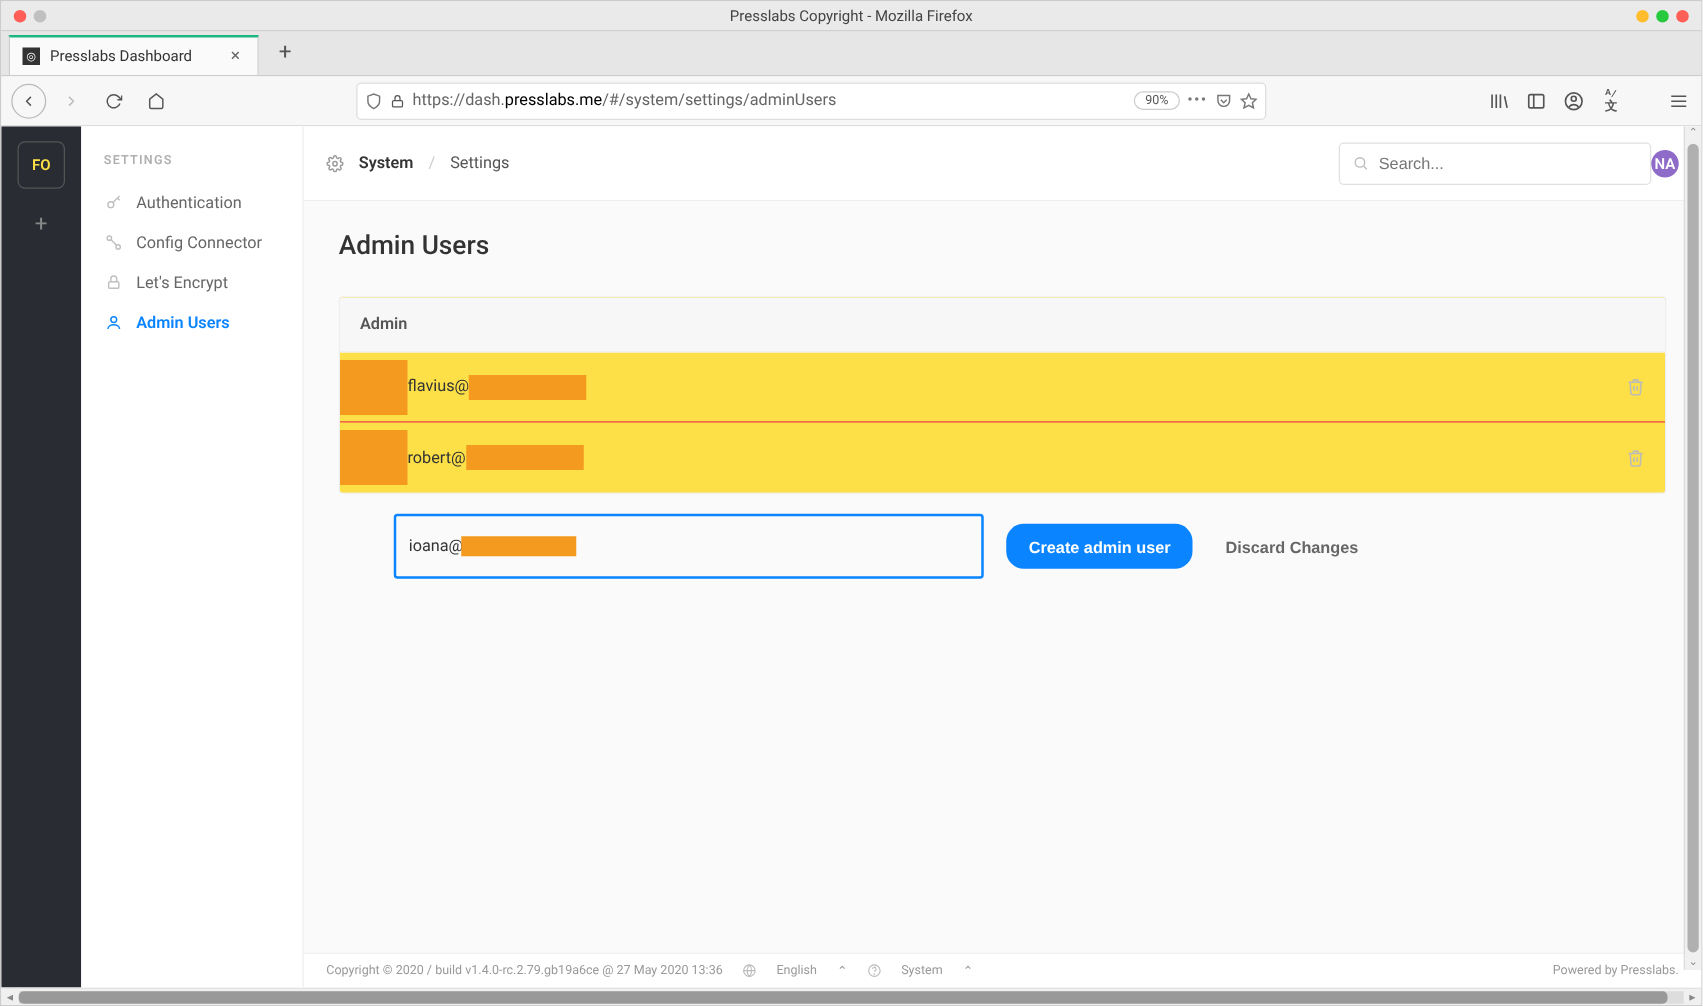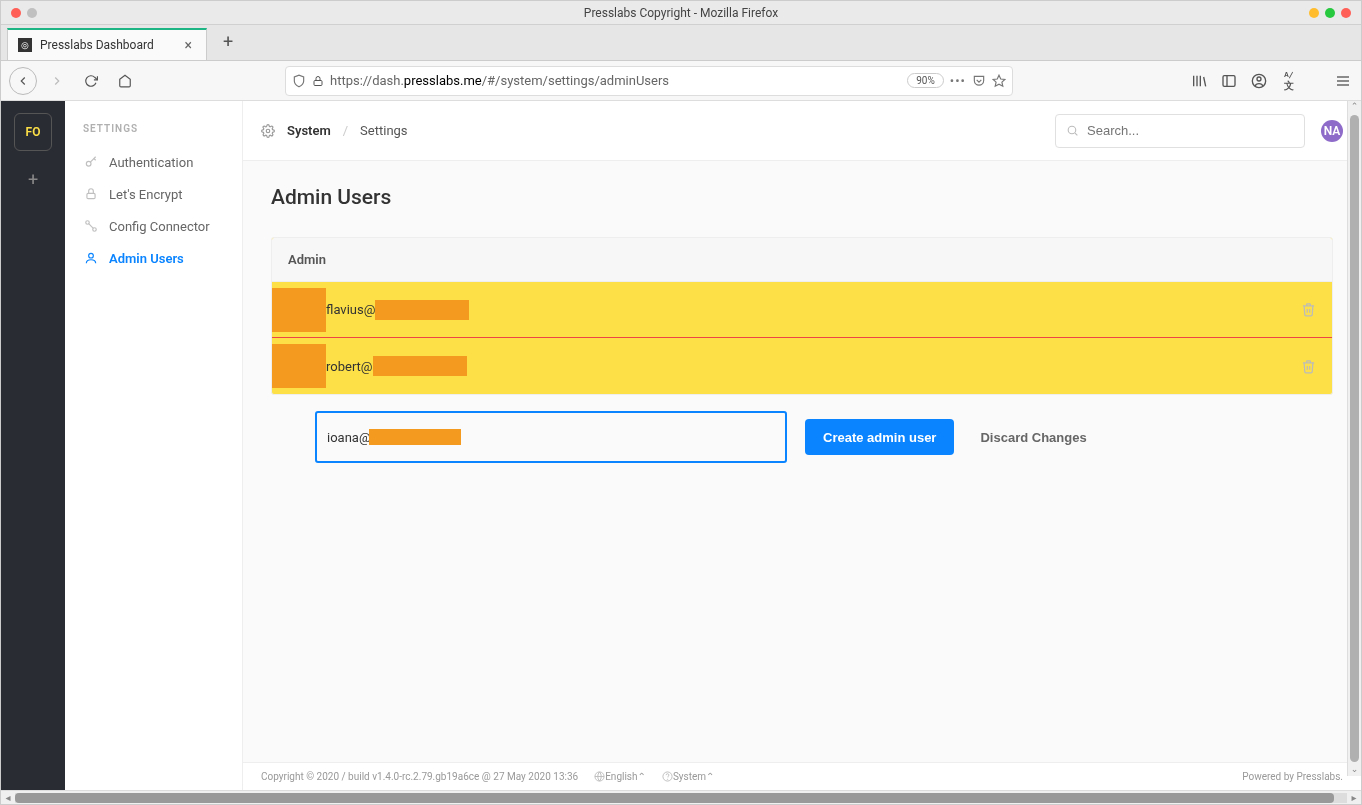--- a/index.html
+++ b/index.html
@@ -51,47 +51,47 @@
 .sidebar-item.active { color: #0a84ff; font-weight: 600; }
 .sidebar-item .s-icon { width: 16px; height: 16px; display: flex; align-items: center; justify-content: center; color: #c0c0c0; }
 .sidebar-item.active .s-icon { color: #0a84ff; }
 
 .main { flex: 1; display: flex; flex-direction: column; overflow: hidden; }
 .topbar { height: 60px; display: flex; align-items: center; padding: 0 18px; border-bottom: 1px solid #eee; }
 .breadcrumb { display: flex; align-items: center; gap: 12px; color: #555; font-size: 13px; }
 .breadcrumb .gear { color: #999; }
 .breadcrumb .sep { color: #ccc; }
 .breadcrumb .crumb-primary { font-weight: 600; color: #333; }
-.search-wrap { margin-left: auto; display: flex; align-items: center; gap: 16px; }
+.search-wrap { margin-left: auto; display: flex; align-items: center; }
 .searchbox { width: 250px; height: 34px; border: 1px solid #e0e0e0; border-radius: 4px; display: flex; align-items: center; padding: 0 10px; gap: 8px; color: #aaa; }
 .searchbox input { border: none; outline: none; flex: 1; font-size: 13px; color: #555; }
 .avatar { width: 22px; height: 22px; border-radius: 50%; background: #8e6bc9; color: #fff; font-size: 12px; display: flex; align-items: center; justify-content: center; font-weight: 600; }
 
 .content { flex: 1; padding: 24px 28px; overflow: auto; background: #fafafa; }
 .page-title { font-size: 21px; font-weight: 500; color: #333; margin-bottom: 28px; }
 
 .card { background: #fde047; border: 1px solid #eee; border-radius: 3px; overflow: hidden; }
 .card-header { background: #f7f7f7; padding: 14px 16px; font-size: 13px; font-weight: 600; color: #555; border-bottom: 1px solid #eee; }
 .row { display: flex; align-items: center; padding: 0 16px 0 0; height: 56px; border-bottom: 1px solid #ef4444; }
 .row:last-child { border-bottom: none; }
 .redact-block { width: 54px; height: 44px; background: #f39a1f; margin-right: 0; }
 .email-cell { display: flex; align-items: center; font-size: 13px; color: #333; }
 .email-redact { display: inline-block; height: 20px; width: 94px; background: #f39a1f; vertical-align: middle; }
 .row-actions { margin-left: auto; }
 .trash-btn { color: #bbb; padding: 4px; cursor: pointer; }
 
 .form-row { display: flex; align-items: center; gap: 18px; margin-top: 16px; }
 .email-input { width: 472px; height: 52px; border: 2px solid #0a84ff; border-radius: 3px; padding: 0 10px; font-size: 13px; color: #333; display: flex; align-items: center; outline: none; margin-left: 44px; }
 .email-input .input-redact { display: inline-block; height: 16px; width: 92px; background: #f39a1f; margin-left: -2px; }
-.btn-primary { height: 36px; background: #0a84ff; color: #fff; border: none; border-radius: 4px; padding: 0 18px; font-size: 13px; font-weight: 600; cursor: pointer; }
+.btn-primary { height: 36px; background: #0a84ff; color: #fff; border: none; border-radius: 14px; padding: 0 18px; font-size: 13px; font-weight: 600; cursor: pointer; }
 .btn-link { background: none; border: none; color: #666; font-size: 13px; font-weight: 600; cursor: pointer; padding: 0 8px; }
 
 .footer { height: 28px; border-top: 1px solid #eee; display: flex; align-items: center; padding: 0 18px; font-size: 10px; color: #999; background: #fff; text-align: center; }
 .footer .f-right { margin-left: auto; }
-.footer .f-item { display: inline-flex; align-items: center; gap: 0; margin-left: 16px; }
+.footer .f-item { display: inline-flex; align-items: center; gap: 16px; margin-left: 16px; }
 
 
 .vscroll { position: absolute; right: 0; top: 0; bottom: 14px; width: 14px; background: #f0f0f0; border-left: 1px solid #ddd; display: flex; flex-direction: column; }
 .vscroll .thumb { background: #b0b0b0; border-radius: 6px; margin: 2px; }
 .hscroll { height: 14px; background: #f0f0f0; border-top: 1px solid #ddd; display: flex; align-items: center; }
 .hscroll .harrow { width: 14px; text-align: center; color: #888; font-size: 10px; }
 .hscroll .htrack { flex: 1; height: 10px; background: #ddd; position: relative; }
 .hscroll .hthumb { position: absolute; left: 0; top: 0; bottom: 0; width: 99%; background: #999; border-radius: 4px; }
 
 svg { display: block; }
@@ -226,35 +226,35 @@
               <circle cx="8" cy="15" r="4"></circle>
               <path d="M10.9 12.1L20 3"></path>
               <path d="M17 6l3 3"></path>
             </svg>
           </span>
         <span>Authentication</span>
       </div>
       <div class="sidebar-item">
         <span class="s-icon">
             <svg width="14" height="14" viewBox="0 0 24 24" fill="none" stroke="currentColor" stroke-width="2">
-              <rect x="5" y="11" width="14" height="9" rx="2"></rect>
-              <path d="M8 11V7a4 4 0 0 1 8 0v4"></path>
+              <circle cx="6" cy="6" r="3"></circle>
+              <circle cx="18" cy="18" r="3"></circle>
+              <path d="M8 8l8 8"></path>
             </svg>
           </span>
-        <span>Let's Encrypt</span>
+        <span>Config Connector</span>
       </div>
       <div class="sidebar-item">
         <span class="s-icon">
             <svg width="14" height="14" viewBox="0 0 24 24" fill="none" stroke="currentColor" stroke-width="2">
-              <circle cx="6" cy="6" r="3"></circle>
-              <circle cx="18" cy="18" r="3"></circle>
-              <path d="M8 8l8 8"></path>
+              <rect x="5" y="11" width="14" height="9" rx="2"></rect>
+              <path d="M8 11V7a4 4 0 0 1 8 0v4"></path>
             </svg>
           </span>
-        <span>Config Connector</span>
+        <span>Let's Encrypt</span>
       </div>
       <div class="sidebar-item active">
         <span class="s-icon">
             <svg width="14" height="14" viewBox="0 0 24 24" fill="none" stroke="currentColor" stroke-width="2">
               <circle cx="12" cy="8" r="4"></circle>
               <path d="M4 21c0-4 4-6 8-6s8 2 8 6"></path>
             </svg>
           </span>
         <span>Admin Users</span>
       </div>

